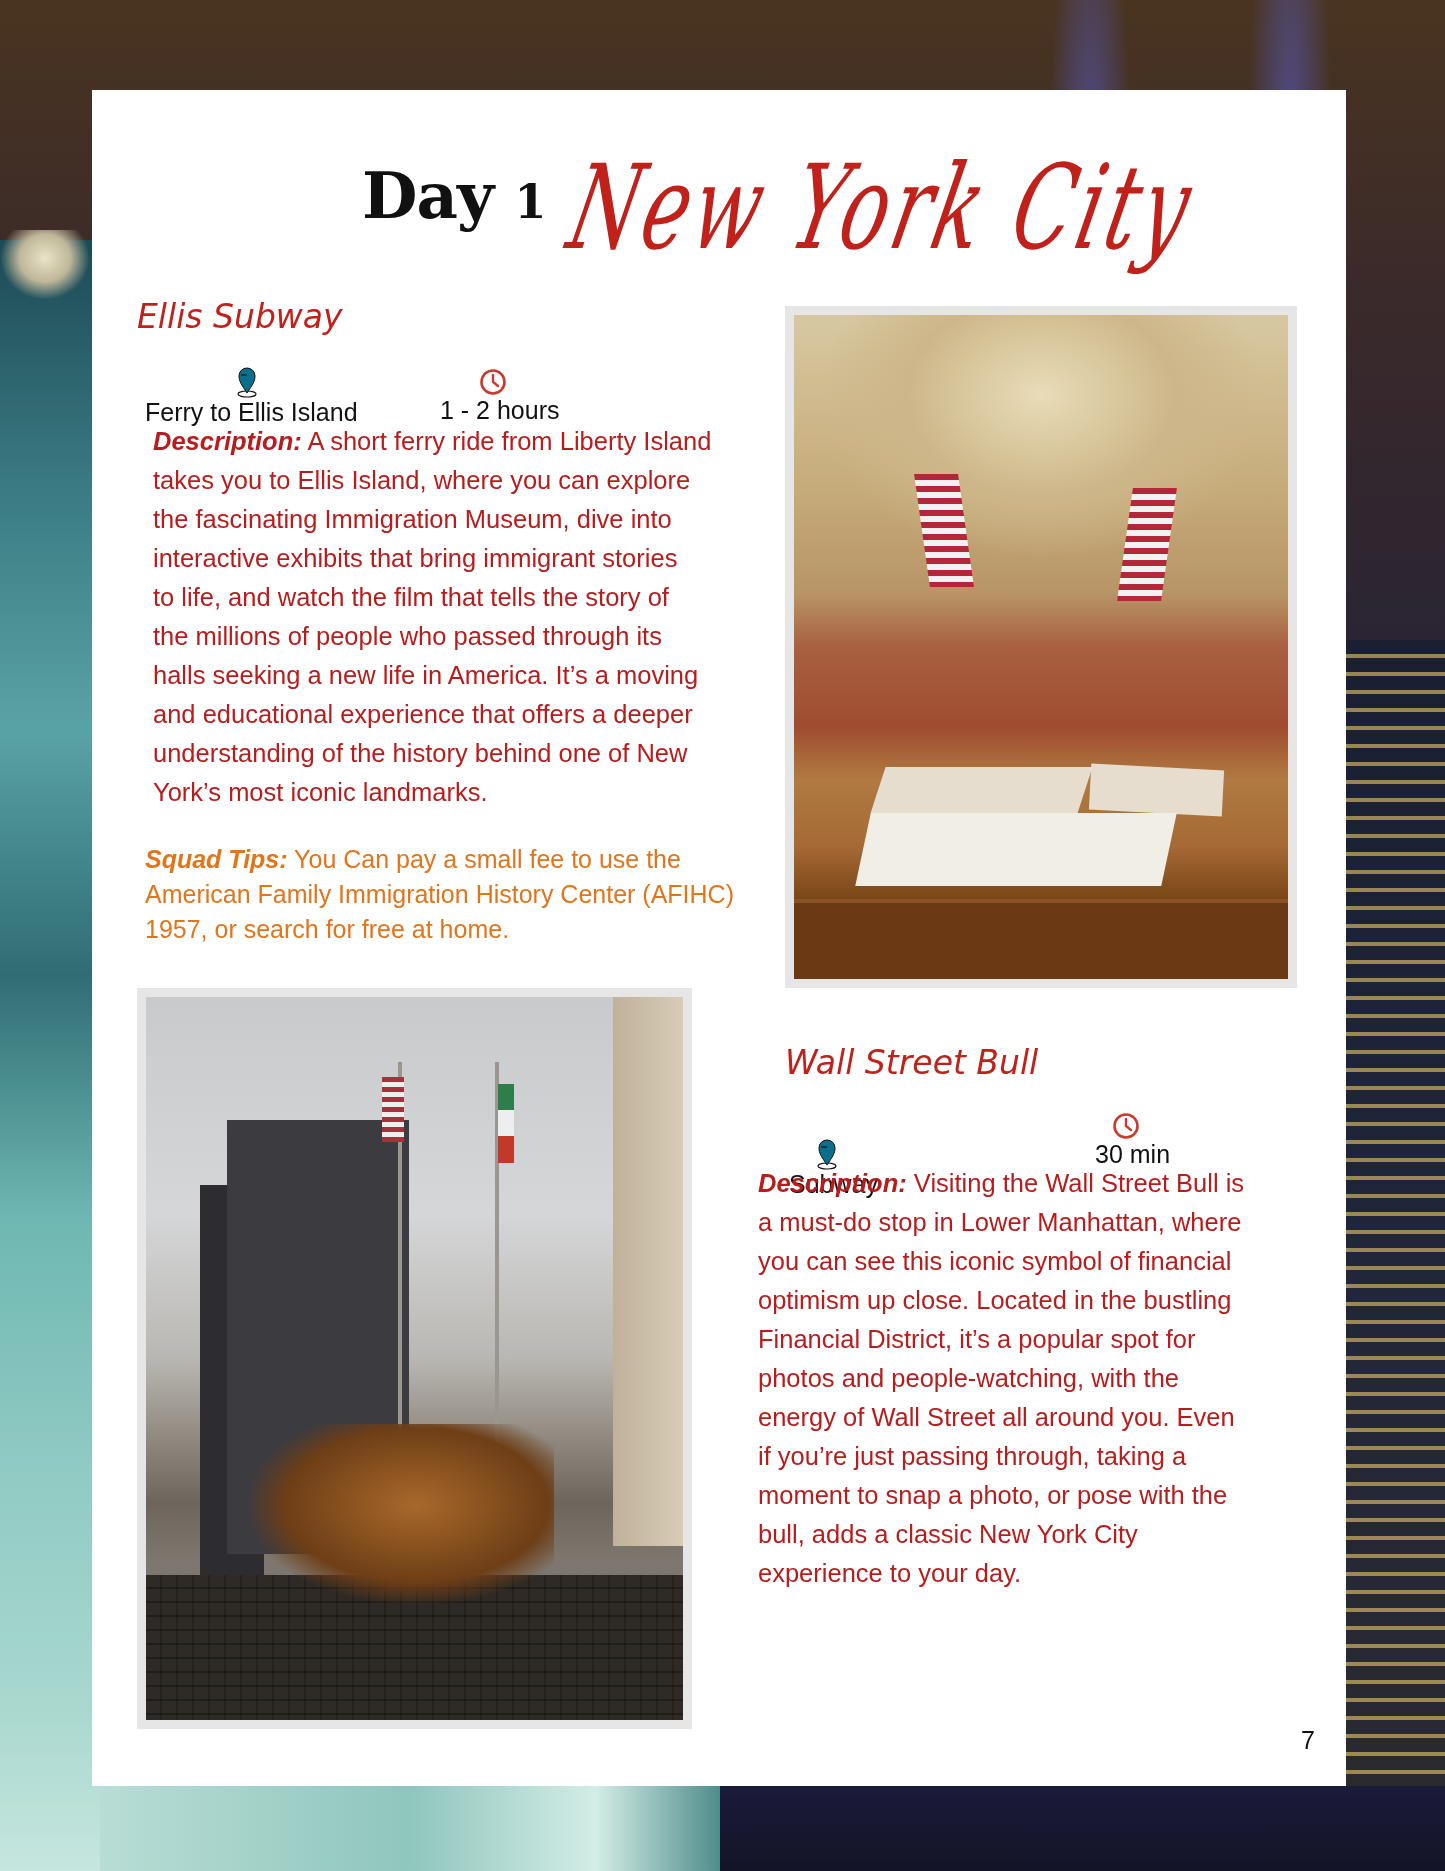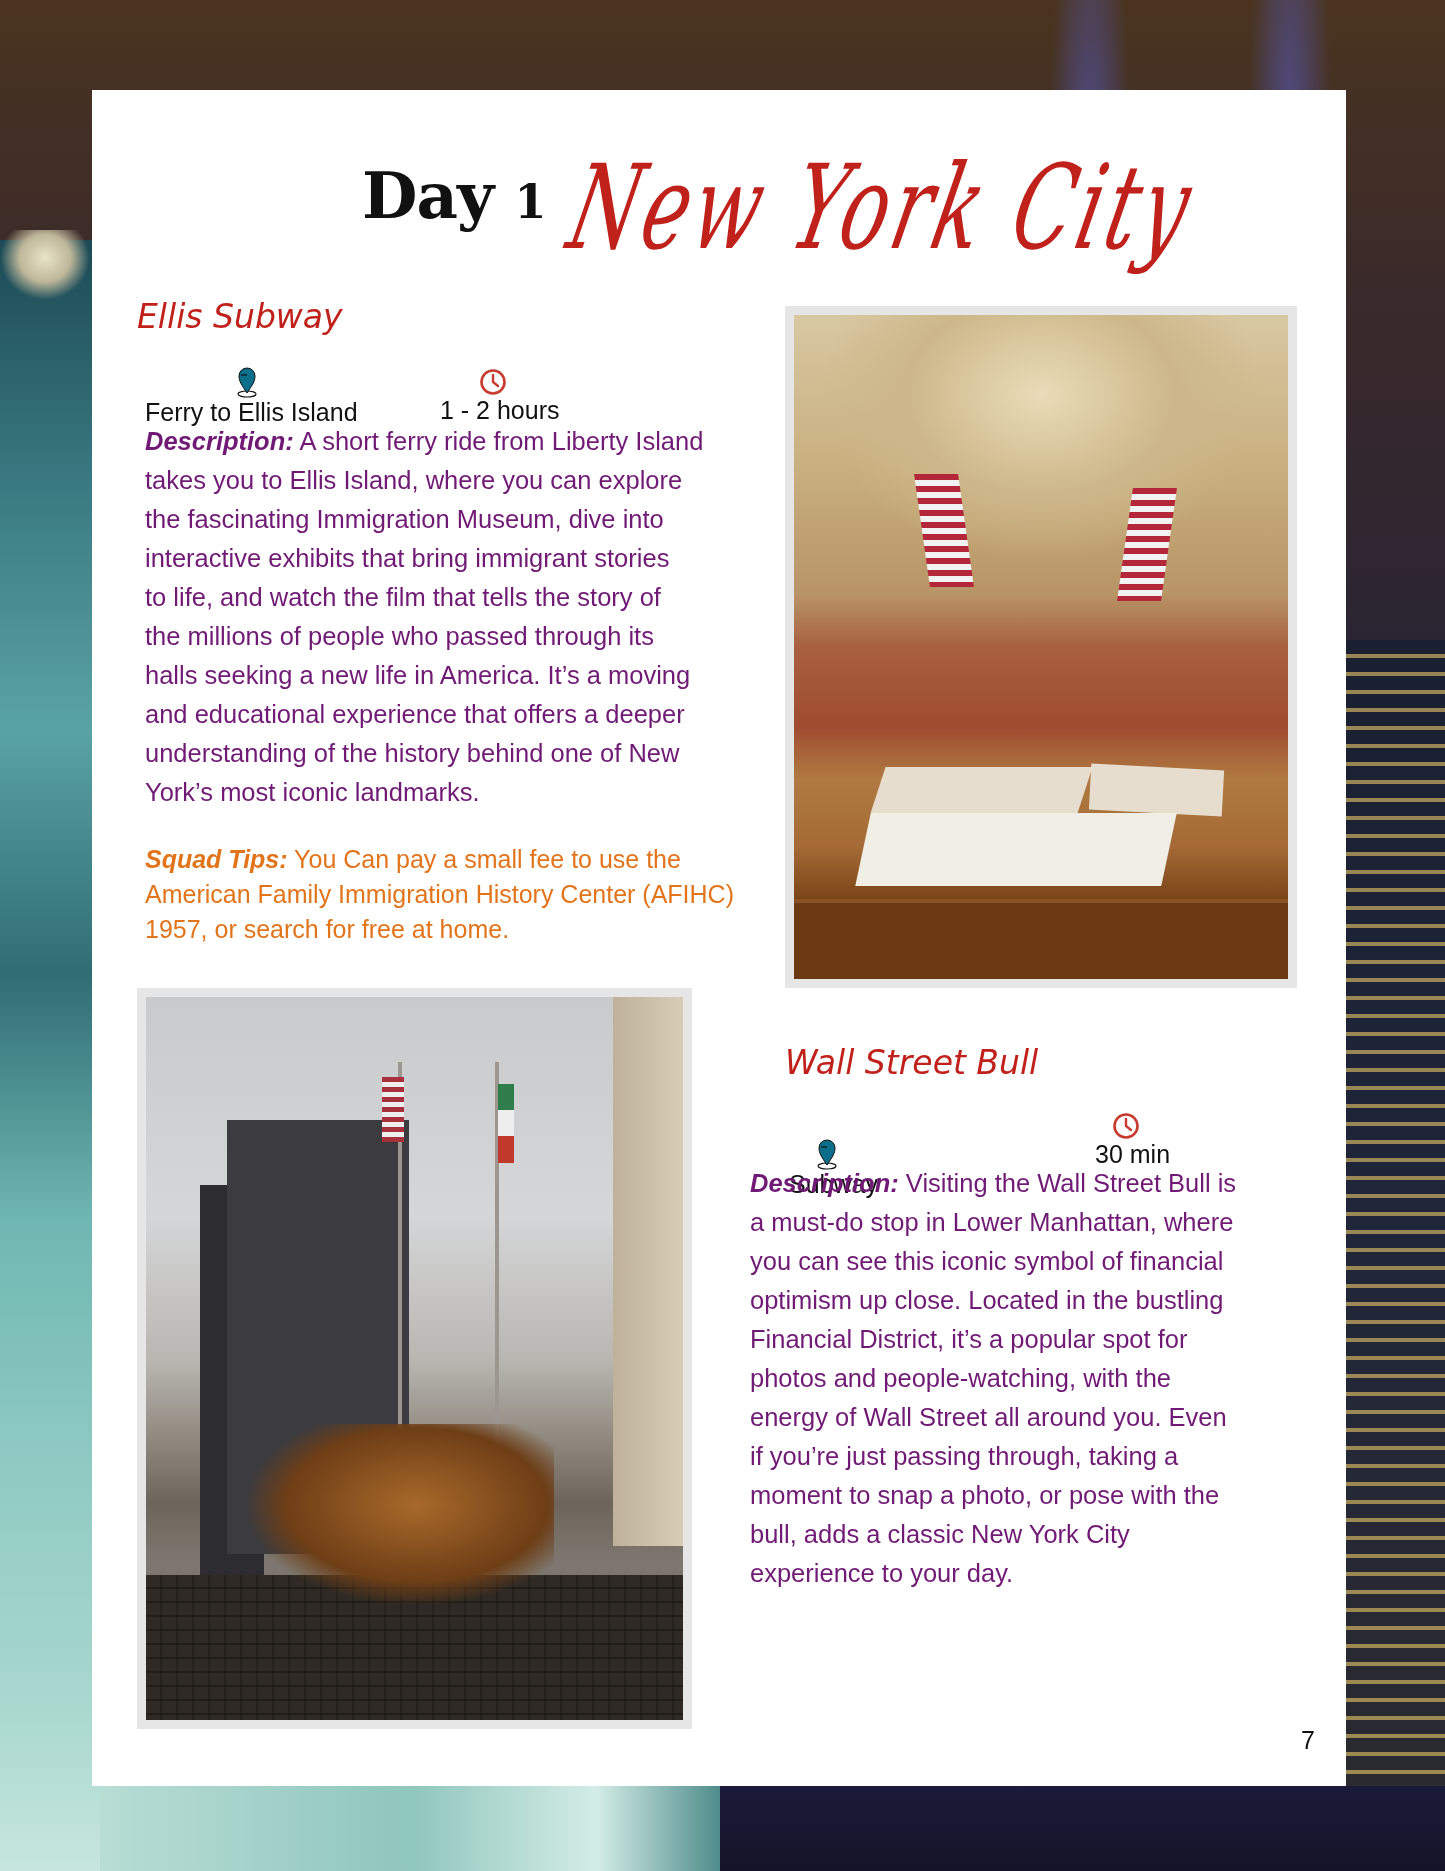--- a/index.html
+++ b/index.html
@@ -39,21 +39,21 @@
   .section-title { position: absolute; font-family: "DejaVu Sans", sans-serif; font-style: italic;
                    font-size: 33px; color: #c0211b; white-space: nowrap; }
 
   .meta { position: absolute; display: flex; align-items: center; font-family: "Liberation Sans", sans-serif;
           font-size: 25px; color: #111; white-space: nowrap; }
   .meta .item { position: absolute; display: flex; align-items: center; flex-direction: column; }
   .pin { width: 22px; height: 32px; margin-right: 9px; }
   .clock { width: 28px; height: 28px; margin-right: 14px; }
 
   .desc { position: absolute; font-family: "Liberation Sans", sans-serif; font-size: 25.5px; line-height: 39px;
-          color: #701a75; }
+          color: #b91c1c; margin-left: 8px; }
   .desc b { font-style: italic; }
   .tips { position: absolute; font-family: "Liberation Sans", sans-serif; font-size: 25px; line-height: 35px;
           color: #e2741a; }
   .tips b { font-style: italic; }
 
   .photo-frame { position: absolute; background: #e6e6e6; }
   .photo { position: absolute; left: 9px; top: 9px; right: 9px; bottom: 9px; overflow: hidden; }
 
   .ellis { background:
       radial-gradient(ellipse 45% 25% at 50% 12%, #e9dcb8 0%, #cdb78a 60%, transparent 100%),

